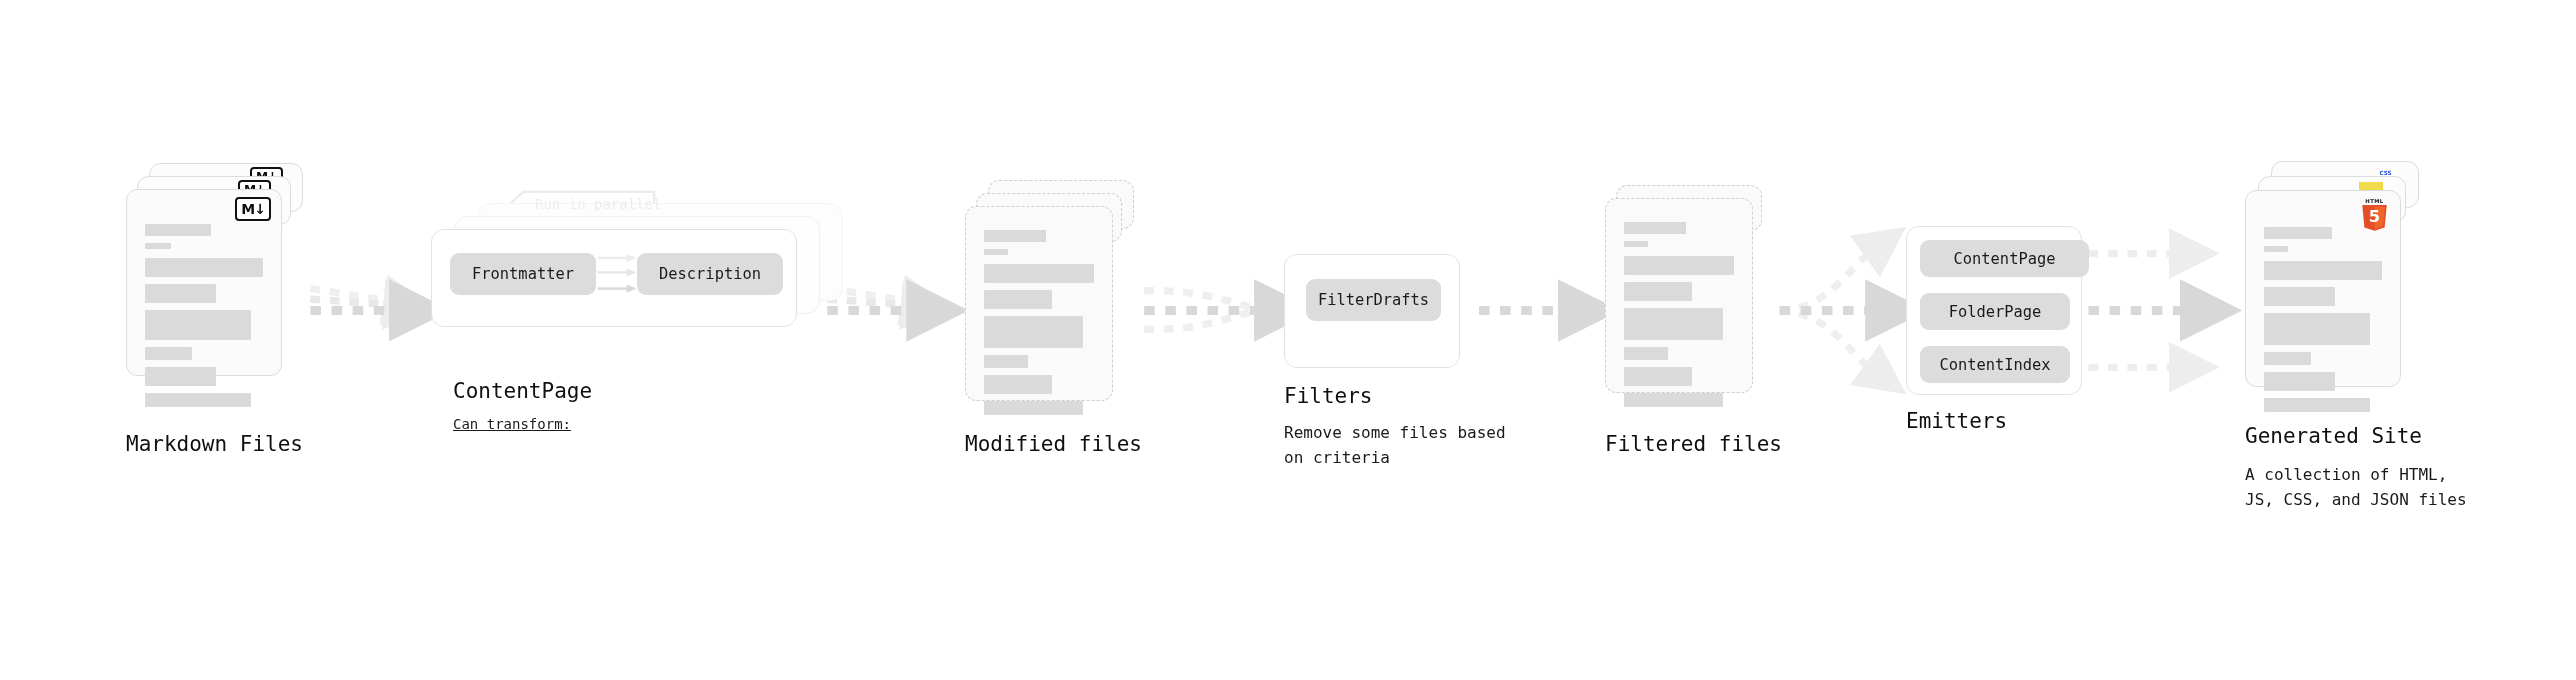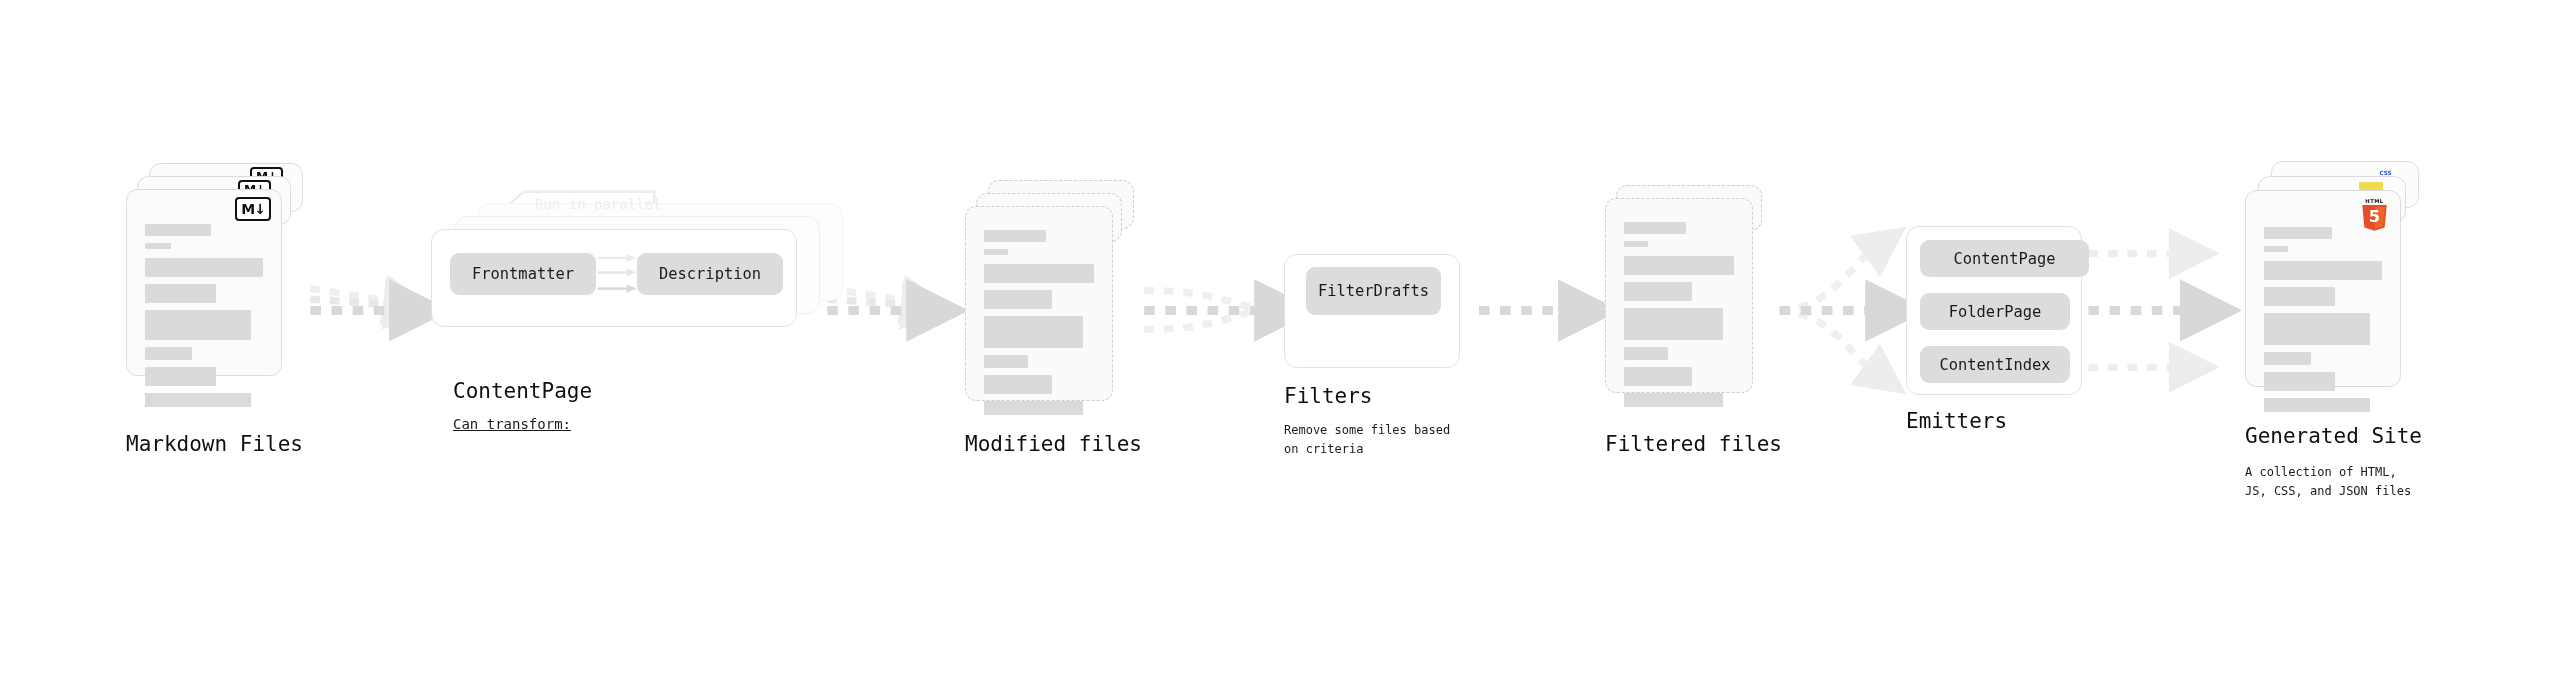--- a/index.html
+++ b/index.html
@@ -77,21 +77,21 @@
   
   .stage-title {
     position: absolute;
     font-size: 21px;
     color: #0f0f0f;
     white-space: nowrap;
     font-family: "DejaVu Sans Mono", "Liberation Mono", monospace;
   }
   .stage-desc {
     position: absolute;
-    font-size: 12px;
+    font-size: 16px;
     line-height: 1.55;
     color: #1a1a1a;
     white-space: pre;
     font-family: "DejaVu Sans Mono", "Liberation Mono", monospace;
   }
   .bullets { position: absolute; font-size: 14px; line-height: 1.62; color: #1a1a1a; }
   .bullets .lead { display: block; }
   .bullets ul { list-style: none; margin: 0; padding: 0; }
   .bullets li { white-space: pre; padding-left: 11.4px; position: relative; }
   .bullets li::before {
@@ -236,21 +236,21 @@
         <div class="skel" style="width:90%;  height:32px;"></div>
         <div class="skel" style="width:40%;  height:12.2px;"></div>
         <div class="skel" style="width:62%;  height:18.7px;"></div>
         <div class="skel" style="width:90%;  height:14px;"></div>
       </div>
     </div>
   </div>
   <div class="stage-title" style="left:965px; top:432px;">Modified files</div>
 
   <div class="procbox" style="left:1284px; top:254px; width:176px; height:114px;">
-    <div class="pill" style="left:21px; top:12px; width:135px; height:48px;align-items:center;">
+    <div class="pill" style="left:21px; top:24px; width:135px; height:42px;align-items:center;">
       <span>FilterDrafts</span>
     </div>
   </div>
   <div class="stage-title" style="left:1284px; top:384px;">Filters</div>
   <div class="stage-desc" style="left:1284px; top:421px;">Remove some files based
 on criteria</div>
 
   <div class="docgroup" style="left:1605px; top:185px;">
     <div class="doccard dashed" style="left:11.4px; top:0px; width:146px; height:46px;"></div>
     <div class="doccard dashed" style="left:0px; top:13px; width:148px; height:195px;">

